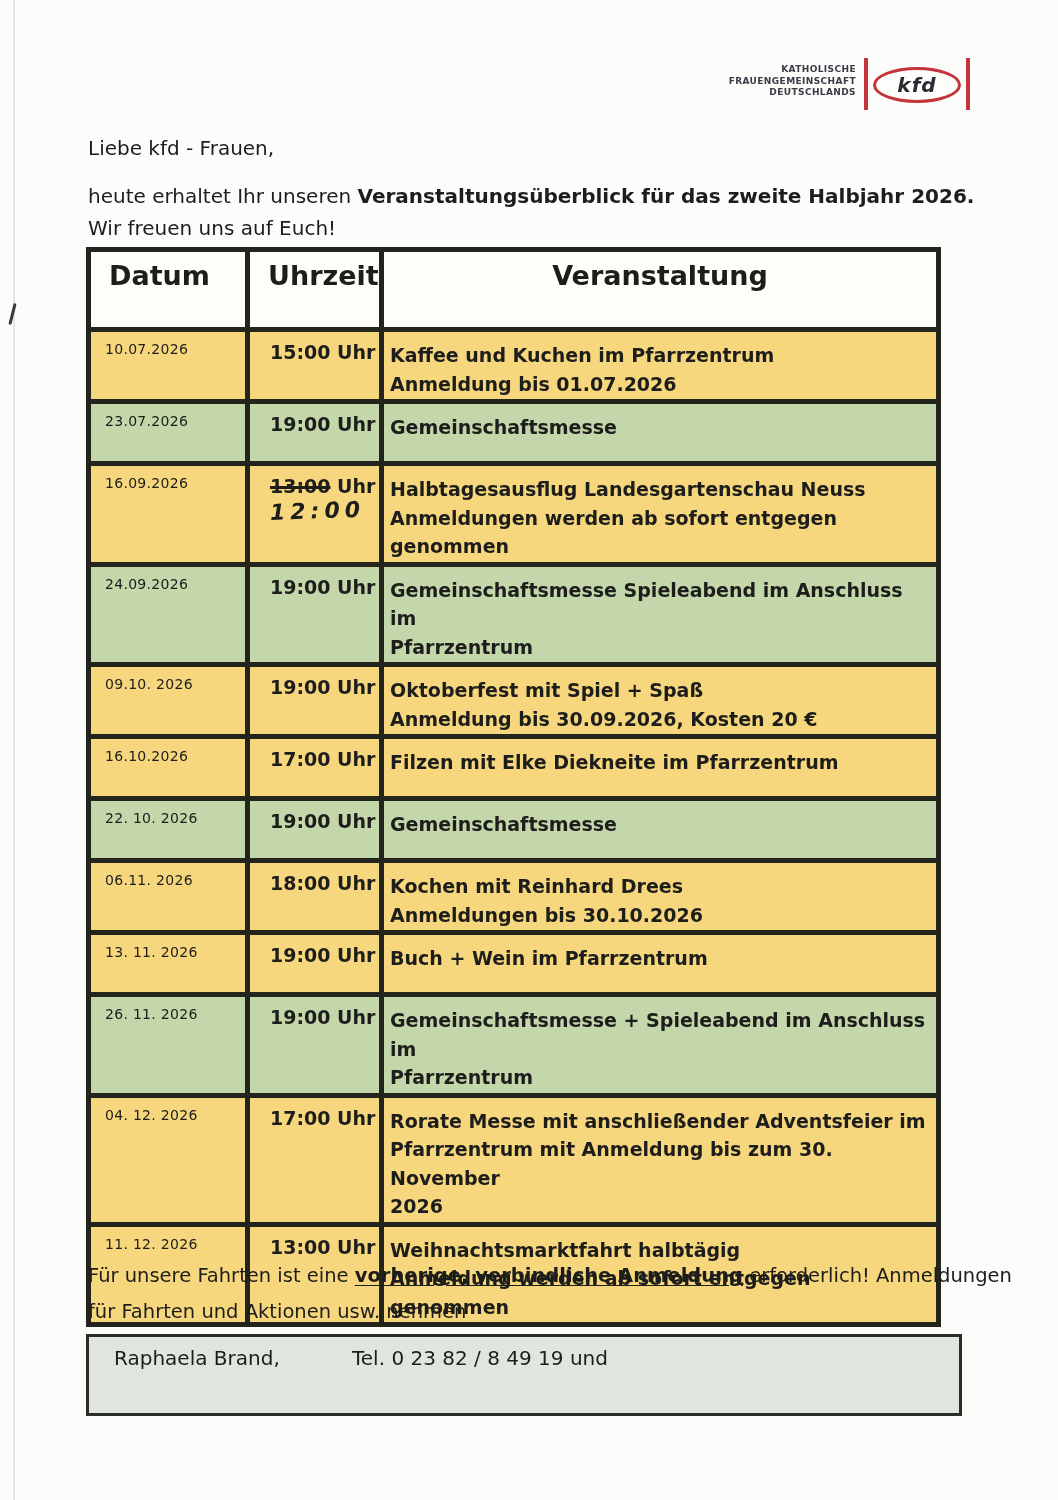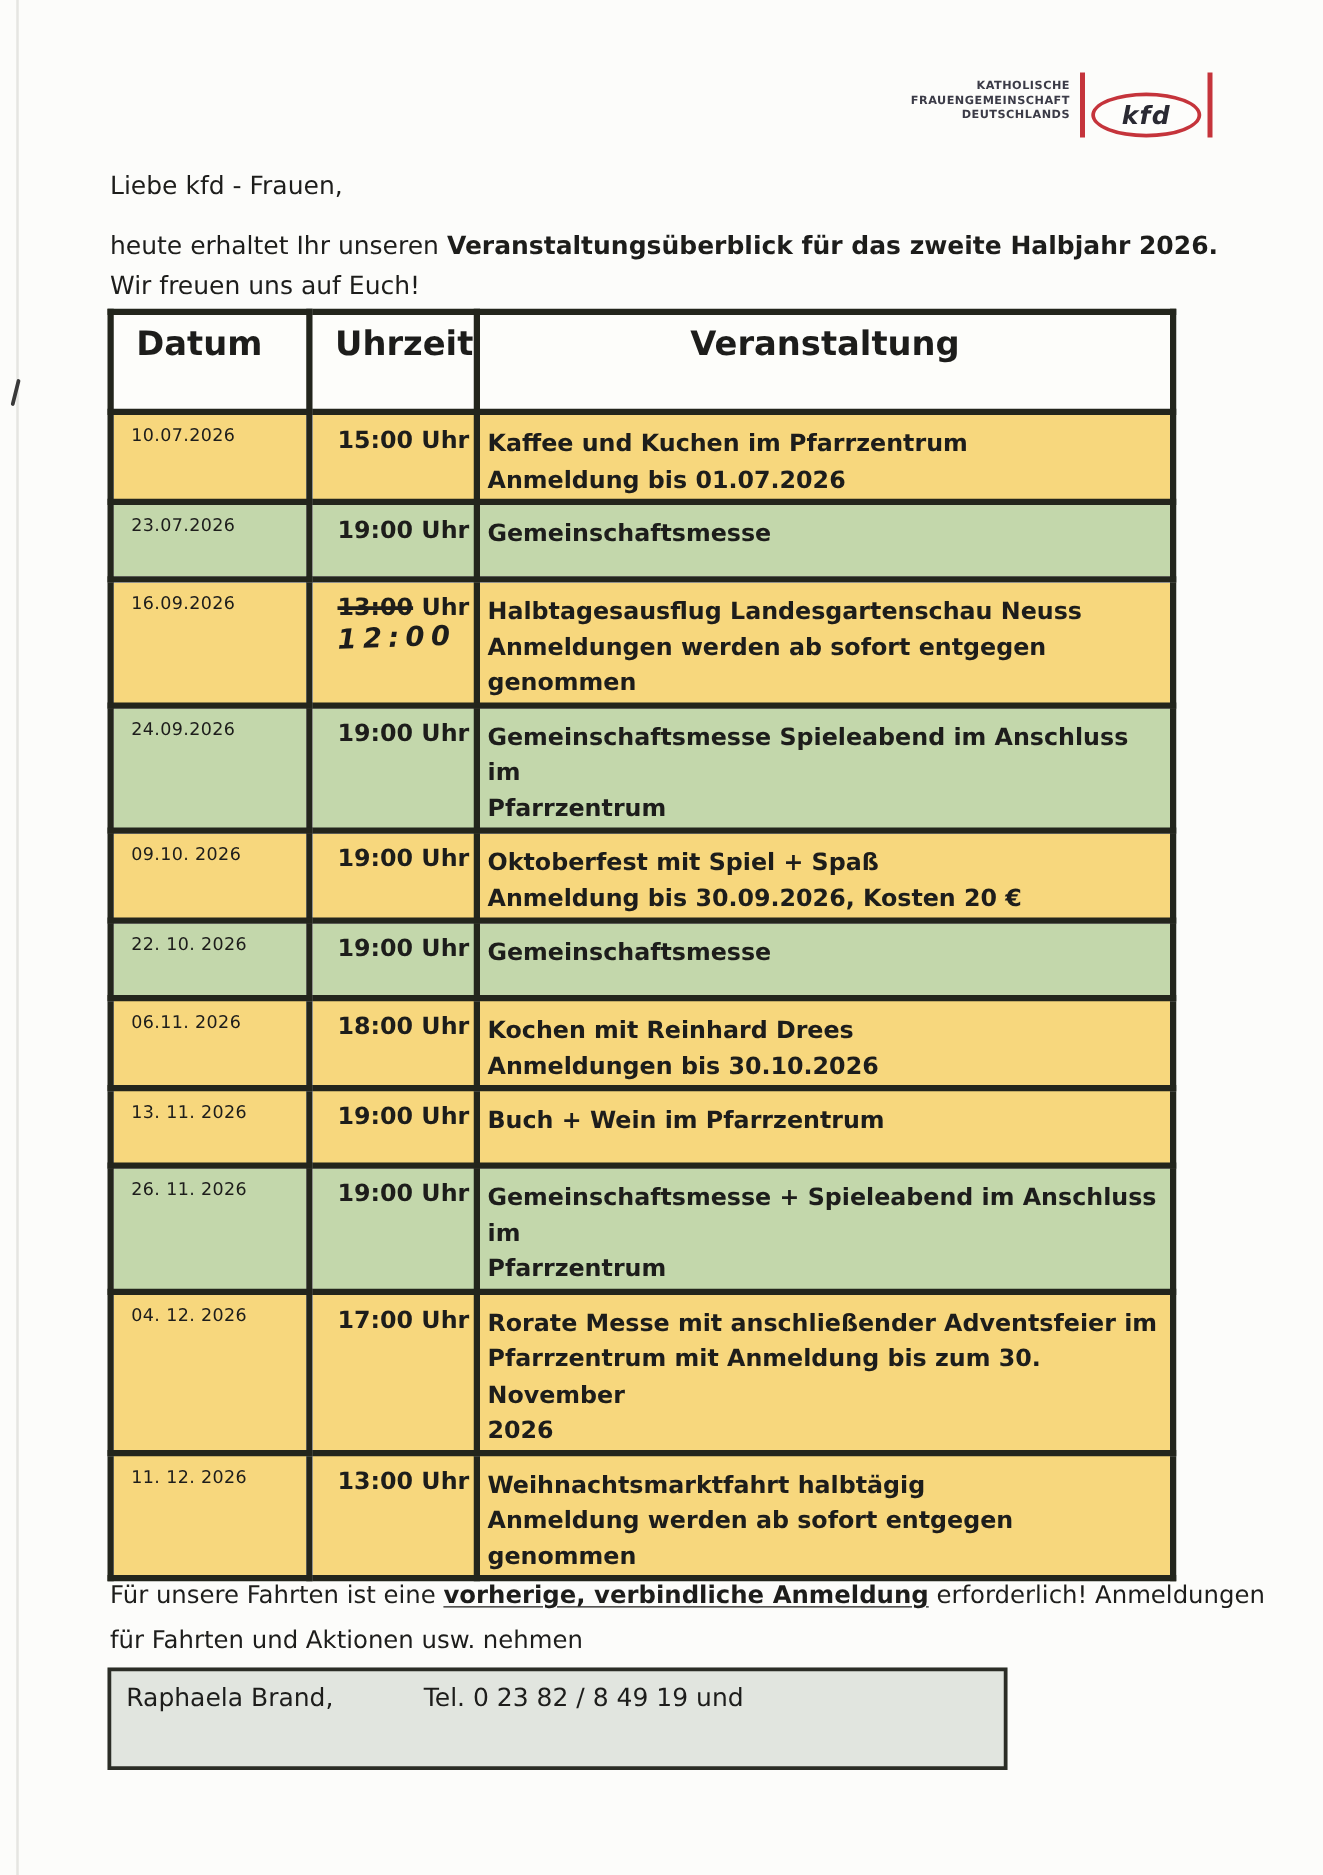--- a/index.html
+++ b/index.html
@@ -15,21 +15,21 @@
   
   .scan-line{position:absolute;left:13px;top:0;width:2px;height:1500px;background:#b9b9b4;opacity:.35;}
   .pen-tick{position:absolute;left:11px;top:303px;width:3px;height:22px;background:#3a3a3a;transform:rotate(14deg);border-radius:2px;}
 
   
   .logo{position:absolute;top:58px;right:88px;display:flex;align-items:flex-start;}
   .org{
     text-align:right;font-size:9px;font-weight:bold;letter-spacing:.4px;
     color:#3b3b47;line-height:1.3;margin-right:8px;margin-top:6px;white-space:pre-line;
   }
-  .mark-wrap{display:flex;align-items:flex-end;}
+  .mark-wrap{display:flex;align-items:center;}
   .red-bar{width:4px;height:52px;background:#c5343b;}
   .kfd-ellipse{
     width:82px;height:30px;margin:2px 5px 0 5px;
     border:3px solid #c5343b;border-radius:50%;
     display:flex;align-items:center;justify-content:center;
     background:#fdfdfb;
   }
   .kfd-ellipse span{font-style:italic;font-weight:bold;font-size:20px;color:#2a2a33;letter-spacing:1px;}
 
   
@@ -62,23 +62,23 @@
   .handwrite{
     font-style:italic;font-weight:bold;font-size:22px;letter-spacing:5px;
     margin-top:3px;transform:rotate(-2deg);transform-origin:left;
   }
 
   
   .footer{position:absolute;left:88px;top:1258px;width:930px;font-size:19.5px;line-height:1.85;}
   .footer .emph{font-weight:bold;text-decoration:underline;text-underline-offset:3px;}
 
   .contact-box{
-    position:absolute;left:86px;top:1334px;width:720px;height:82px;
+    position:absolute;left:86px;top:1334px;width:876px;height:82px;
     background:#e1e5df;border:3px solid #2b2d26;box-sizing:border-box;
-    padding:9px 0 0 12px;
+    padding:9px 0 0 25px;
   }
   .contact-row{display:flex;font-size:20px;margin-bottom:14px;}
   .contact-row .name{width:238px;}
 </style>
 </head>
 <body>
 
 <div class="page">
 
   <div class="scan-line"></div>
@@ -157,20 +157,27 @@
 
     <tr class="row-y">
       <td class="date">09.10. 2026</td>
       <td class="time">19:00 Uhr</td>
       <td class="event">
         <div>Oktoberfest mit Spiel + Spaß</div>
         <div>Anmeldung bis 30.09.2026, Kosten 20 €</div>
       </td>
     </tr>
 
+    <tr class="row-y">
+      <td class="date">16.10.2026</td>
+      <td class="time">17:00 Uhr</td>
+      <td class="event">
+        <div>Filzen mit Elke Diekneite im Pfarrzentrum</div>
+      </td>
+    </tr>
 
     <tr class="row-g">
       <td class="date">22. 10. 2026</td>
       <td class="time">19:00 Uhr</td>
       <td class="event">
         <div>Gemeinschaftsmesse</div>
       </td>
     </tr>
 
     <tr class="row-y">

